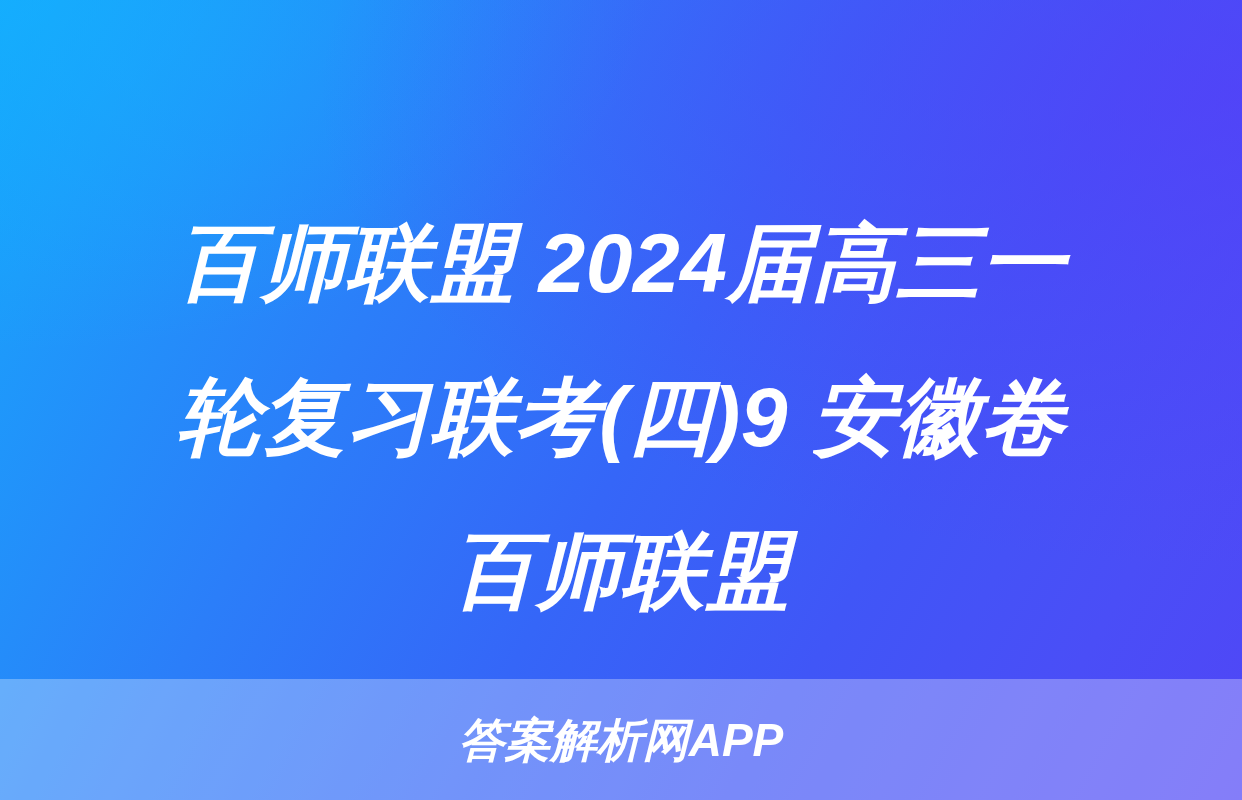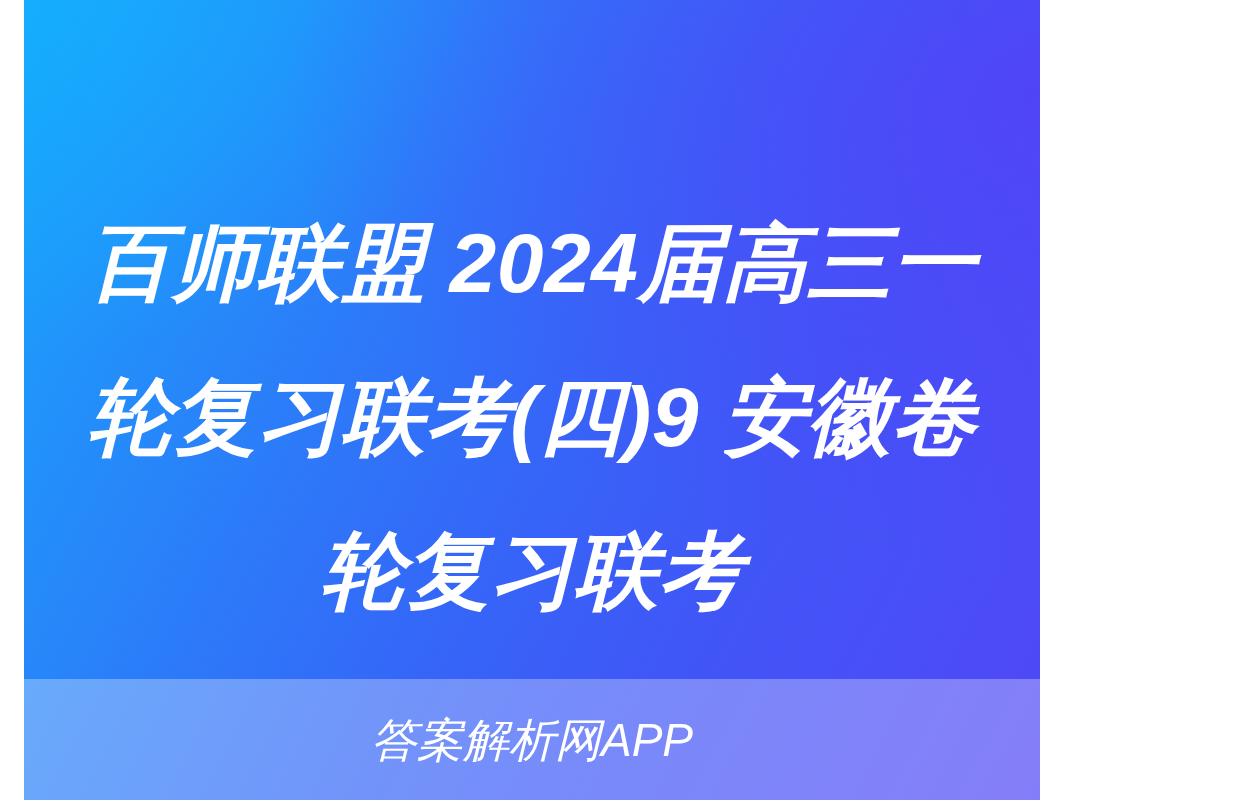--- a/index.html
+++ b/index.html
@@ -9,35 +9,34 @@
     background: #ffffff;
   }
 
   body {
     font-family: "Liberation Sans", "DejaVu Sans", sans-serif;
   }
 
   
   .poster {
     position: relative;
-    width: 1016px;
+    width: 1242px;
     height: 800px;
     overflow: hidden;
     box-sizing: border-box;
     
     background:
       linear-gradient(118deg,
         #15a6fc 0%,
         #1d9bfb 10%,
         #2b7ef9 32%,
         #3566f8 52%,
         #4056f7 70%,
         #4a4ef7 86%,
         #5046f6 100%);
-    margin-left: 24px;
   }
 
   
   .poster::before {
     content: "";
     position: absolute;
     inset: 0;
     background:
       radial-gradient(120% 95% at 100% 12%, rgba(88,60,248,0.62) 0%, rgba(88,60,248,0.0) 62%),
       radial-gradient(95% 80% at 0% 0%, rgba(20,180,255,0.55) 0%, rgba(20,180,255,0.0) 55%);
@@ -78,35 +77,35 @@
     z-index: 4;
     background: rgba(255, 255, 255, 0.30);
     display: flex;
     align-items: center;
     justify-content: center;
   }
 
   .footer-brand {
     color: #ffffff;
     font-size: 46px;
-    font-weight: 400;
+    font-weight: 700;
     font-style: italic;
     line-height: 1;
     letter-spacing: 0px;
     white-space: nowrap;
   }
 </style>
 </head>
 <body>
 
 <div class="poster">
 
   <div class="title-block">
     <span class="title-line">百师联盟 2024届高三一</span>
     <span class="title-line">轮复习联考(四)9 安徽卷</span>
-    <span class="title-line">轮复习联考</span>
+    <span class="title-line">百师联盟</span>
   </div>
 
   <div class="footer-band">
     <span class="footer-brand">答案解析网APP</span>
   </div>
 
 </div>
 
 </body></html>

